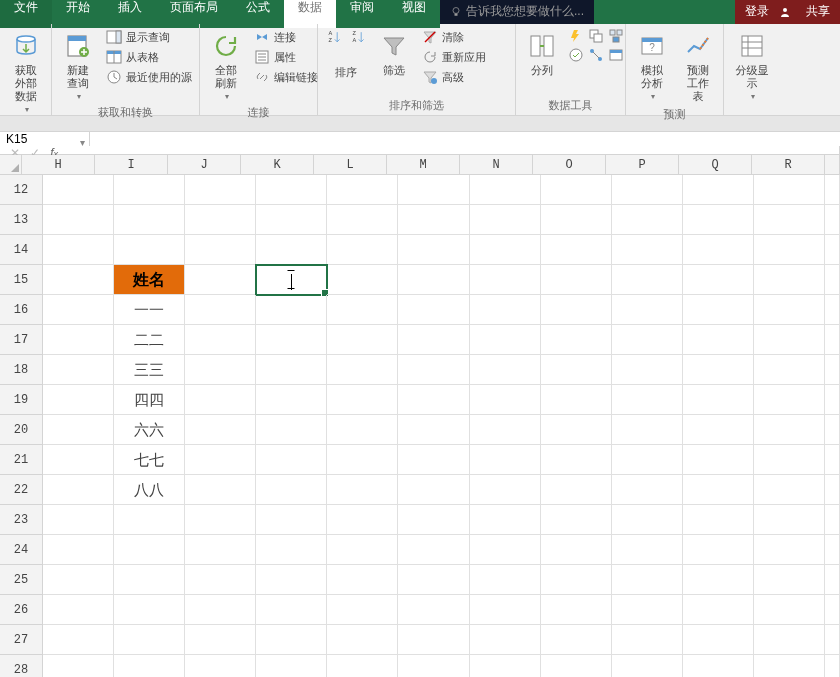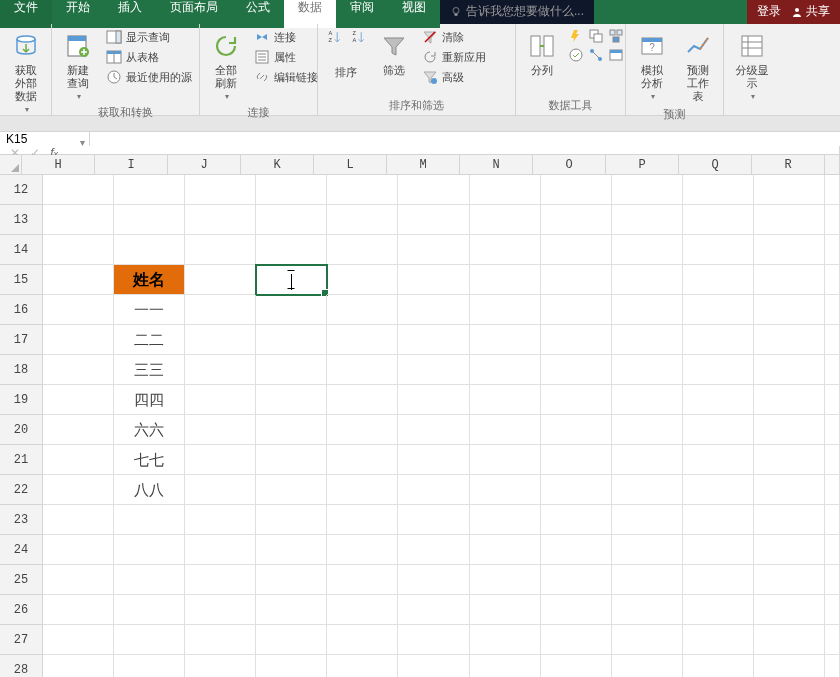--- a/index.html
+++ b/index.html
@@ -75,21 +75,21 @@
   <div class="tell">
     <svg class="bulb" viewBox="0 0 16 16">
         <circle cx="8" cy="6" r="4" fill="none" stroke="#9a9a9a" stroke-width="1"></circle>
         <rect x="6" y="10" width="4" height="3" fill="#9a9a9a"></rect>
       </svg>
     <span>告诉我您想要做什么...</span>
   </div>
   <div class="spacer"></div>
   <div class="right">
     <span>登录</span>
-    <span style="display:flex;align-items:center;gap:3px;">
+    <span style="display:flex;align-items:center;gap:15px;">
       <svg width="12" height="12" viewBox="0 0 12 12">
           <circle cx="6" cy="4" r="2" fill="#fff"></circle>
           <path d="M2 11c0-2 2-3 4-3s4 1 4 3" fill="#fff"></path>
         </svg>
       <span>共享</span>
     </span>
   </div>
 </div>
 
 <div class="ribbon">

